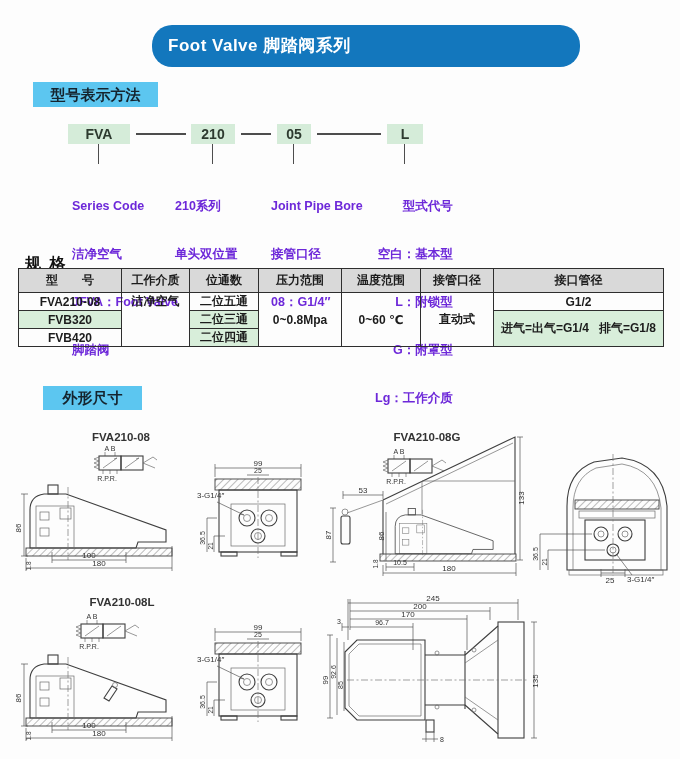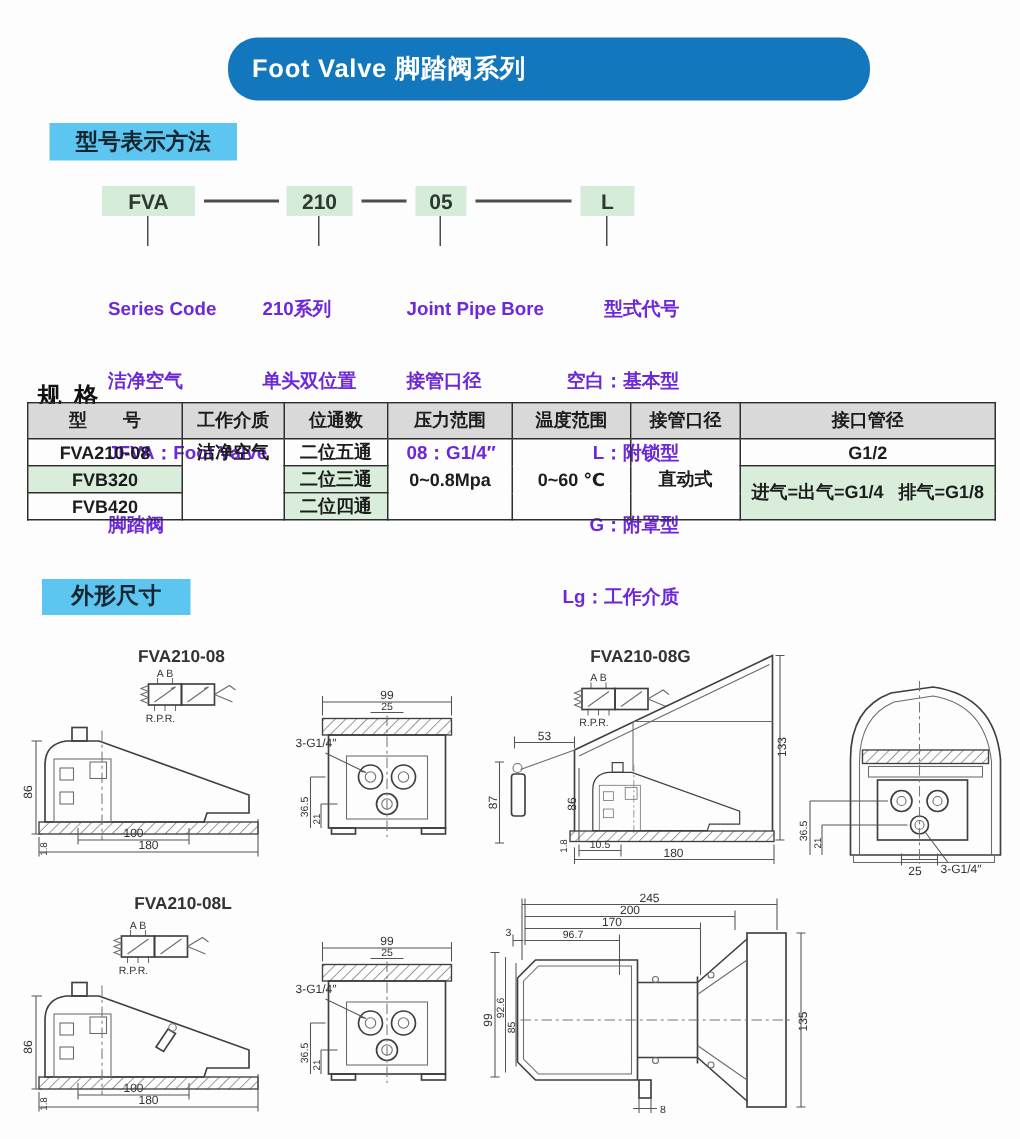--- a/index.html
+++ b/index.html
@@ -6,21 +6,21 @@
   body{width:680px;height:759px;position:relative;background:#fdfdfd;
        font-family:"Liberation Sans","DejaVu Sans",sans-serif;color:#222;}
   .abs{position:absolute;}
   
   .header-bar{left:152px;top:25px;width:428px;height:42px;background:#1377bd;
       color:#fff;font-size:17px;font-weight:bold;line-height:42px;padding-left:16px;
       box-sizing:border-box;letter-spacing:.5px;border-radius:20px;}
   .section-label{background:#5cc6f0;color:#15242e;font-size:15px;font-weight:bold;
       text-align:center;}
   .lbl1{left:33px;top:82px;width:125px;height:25px;line-height:25px;}
-  .lbl2{left:28px;top:386px;width:99px;height:24px;line-height:24px;text-align:center;}
+  .lbl2{left:43px;top:386px;width:99px;height:24px;line-height:24px;text-align:center;}
   
   .code-box{background:#d5ecd9;color:#2d3a2f;font-size:14px;font-weight:bold;
       text-align:center;height:20px;line-height:20px;}
   .dash{height:0;border-top:2px solid #4d4d4d;top:133px;}
   .vline{width:0;border-left:1.5px solid #4d4d4d;height:20px;top:144px;}
   .desc{font-size:12.5px;font-weight:bold;color:#6d28d9;line-height:16px;top:166px;white-space:pre;}
   
   .spec-title{left:25px;top:254px;font-size:16px;font-weight:bold;color:#111;letter-spacing:2px;}
   table.spec{position:absolute;left:18px;top:268px;width:645px;border-collapse:collapse;
       table-layout:fixed;font-size:12px;font-weight:bold;color:#1c1c1c;

